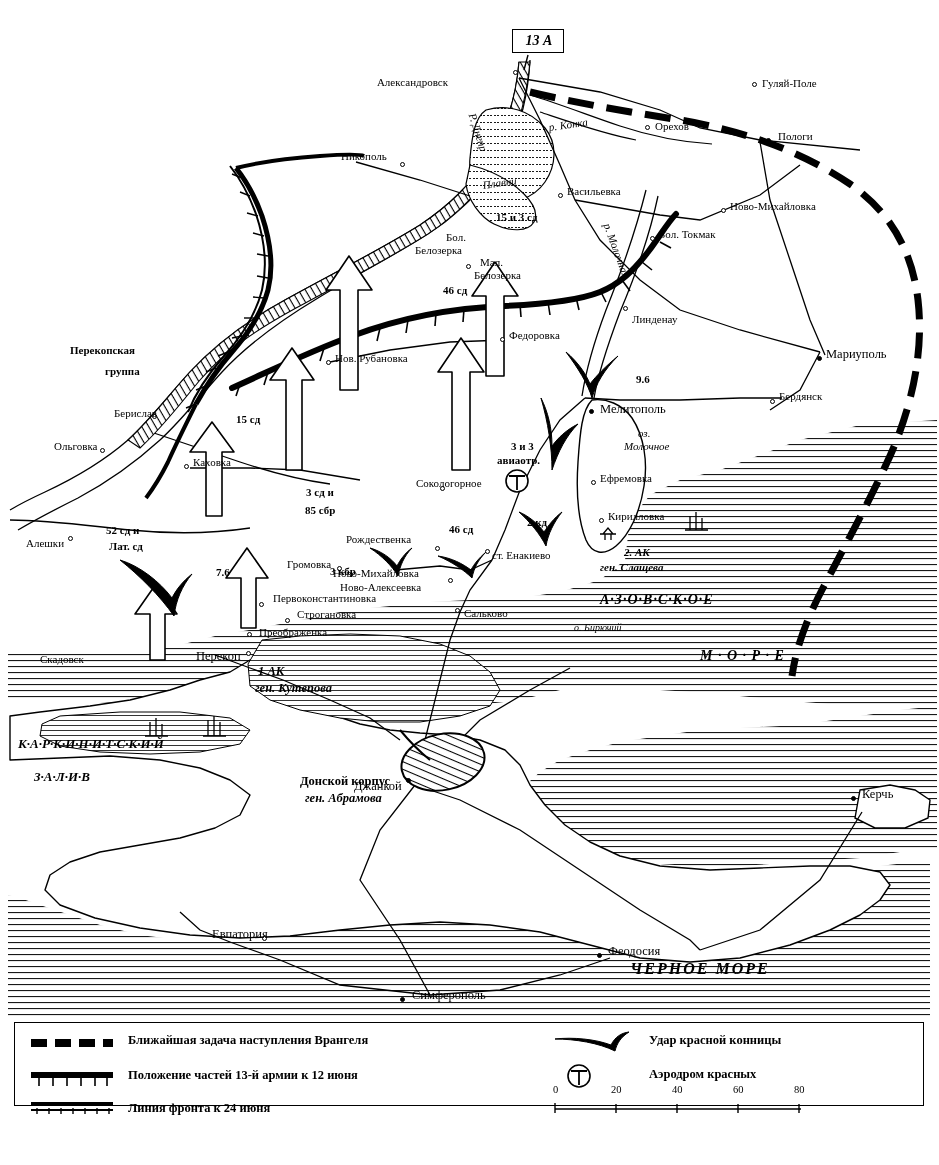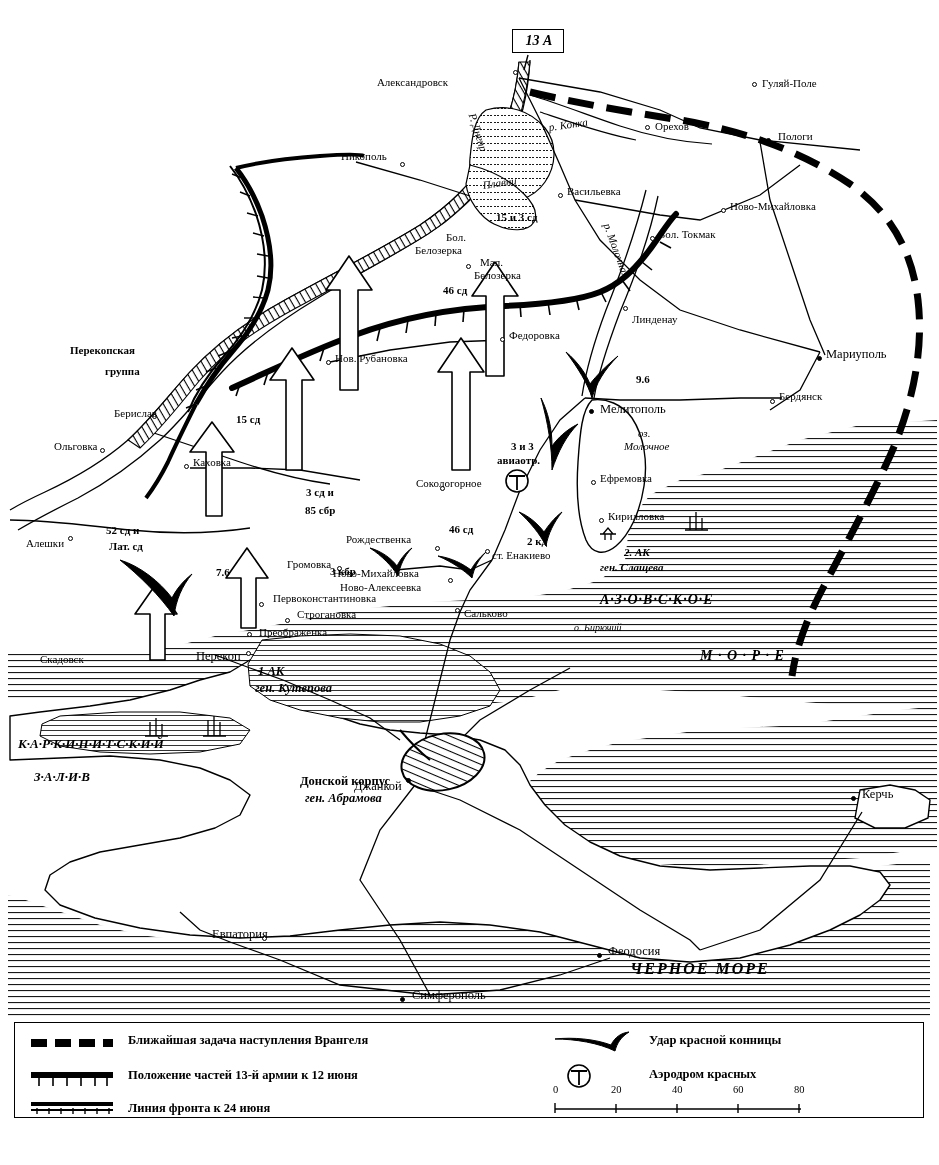--- a/index.html
+++ b/index.html
@@ -7,21 +7,21 @@
   #root{position:relative;width:939px;height:1165px;overflow:hidden;background:#fff;border-radius:22px;}
   .map-canvas{position:absolute;left:0;top:0;width:939px;height:1165px;}
   .lbl{position:absolute;white-space:nowrap;font-family:"Liberation Serif",serif;font-size:11px;color:#000;line-height:1.08;}
   .lbl.b{font-weight:bold;}
   .lbl.i{font-style:italic;}
   .lbl.bi{font-weight:bold;font-style:italic;}
   .lbl.sm{font-size:10px;}
   .lbl.lg{font-size:12.5px;}
   .dot{position:absolute;width:5px;height:5px;border:1.2px solid #000;border-radius:50%;background:#fff;box-sizing:border-box;}
   .dot.f{background:#000;}
-  .legend{position:absolute;left:14px;top:1022px;width:910px;height:96px;border:1.4px solid #000;box-sizing:border-box;}
+  .legend{position:absolute;left:14px;top:1022px;width:910px;height:84px;border:1.4px solid #000;box-sizing:border-box;}
   .legend .ltext{position:absolute;font-family:"Liberation Serif",serif;font-size:12.5px;font-weight:bold;white-space:nowrap;}
   .caption{position:absolute;left:0;top:1132px;width:939px;text-align:center;font-size:15px;font-family:"Liberation Serif",serif;}
   .scale-nums{position:absolute;font-size:10.5px;font-family:"Liberation Serif",serif;}
   svg{display:block;}
 </style>
 </head>
 <body>
 
 <div id="root">
 
@@ -316,21 +316,21 @@
   <div class="lbl b" style="left:443px;top:285px;">46 сд</div>
   <div class="lbl b" style="left:636px;top:374px;">9.6</div>
   <div class="lbl b" style="left:236px;top:414px;">15 сд</div>
   <div class="lbl b" style="left:70px;top:345px;">Перекопская</div>
   <div class="lbl b" style="left:105px;top:366px;">группа</div>
   <div class="lbl b" style="left:511px;top:441px;">3 и 3</div>
   <div class="lbl b" style="left:497px;top:455px;">авиаотр.</div>
   <div class="lbl b" style="left:306px;top:487px;">3 сд и</div>
   <div class="lbl b" style="left:305px;top:505px;">85 сбр</div>
   <div class="lbl b" style="left:449px;top:524px;">46 сд</div>
-  <div class="lbl b" style="left:527px;top:517px;margin-top:19px;">2 кд</div>
+  <div class="lbl b" style="left:527px;top:517px;">2 кд</div>
   <div class="lbl bi" style="left:624px;top:547px;">2. АК</div>
   <div class="lbl bi" style="left:600px;top:562px;">ген. Слащева</div>
   <div class="lbl b" style="left:106px;top:525px;">52 сд и</div>
   <div class="lbl b" style="left:109px;top:541px;">Лат. сд</div>
   <div class="lbl b" style="left:330px;top:566px;">3 кбр</div>
   <div class="lbl b" style="left:216px;top:567px;">7.6</div>
   <div class="lbl bi lg" style="left:258px;top:665px;">1 АК</div>
   <div class="lbl bi lg" style="left:255px;top:682px;">ген. Кутепова</div>
   <div class="lbl b lg" style="left:300px;top:775px;text-align:right;">Донской корпус</div>
   <div class="lbl bi lg" style="left:305px;top:792px;">ген. Абрамова</div>

